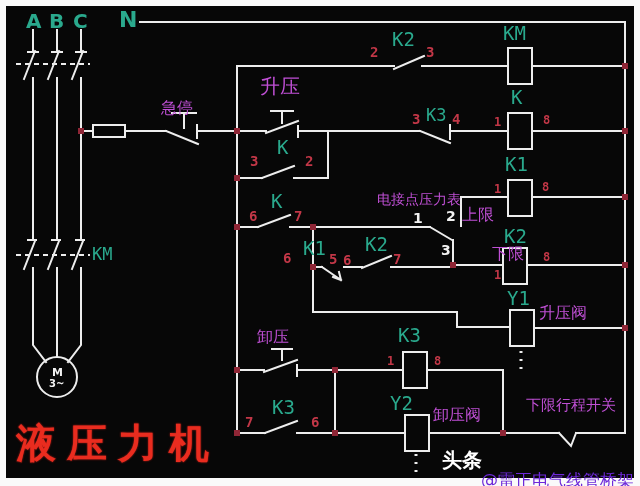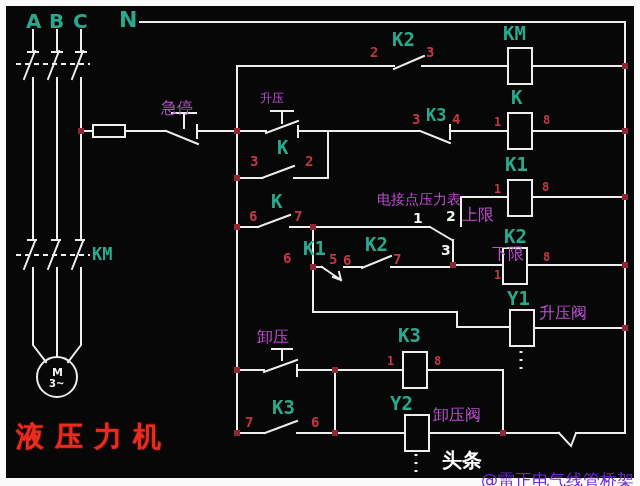--- a/index.html
+++ b/index.html
@@ -10,21 +10,21 @@
   .canvas{position:relative;width:640px;height:486px;background:#fafafa;overflow:hidden;
           font-family:"DejaVu Sans",sans-serif;}
   .board{position:absolute;left:6px;top:6px;width:628px;height:472px;background:var(--board);}
   svg.schem{position:absolute;left:0;top:0;}
   .w{stroke:var(--wire);stroke-width:2;fill:none;stroke-linecap:square;}
   .wd{stroke:var(--wire);stroke-width:2;fill:none;stroke-dasharray:5,4;}
   .coildash{stroke:var(--wire);stroke-width:3;fill:none;stroke-dasharray:2,6;}
   .coil{stroke:var(--wire);stroke-width:2;fill:var(--board);}
   .dot{fill:var(--node);}
   .lb{position:absolute;line-height:1;white-space:nowrap;}
-  .teal{color:var(--teal);font-weight:bold;font-family:"DejaVu Sans Mono",monospace;text-align:center;}
+  .teal{color:var(--teal);font-weight:normal;font-family:"DejaVu Sans Mono",monospace;text-align:center;}
   .phase{color:var(--teal);font-weight:bold;}
   .num{color:var(--num);font-weight:bold;font-family:"DejaVu Sans Mono",monospace;}
   .mag{color:var(--mag);font-weight:normal;}
   .wht{color:var(--white);font-weight:bold;}
   .title{color:var(--titlered);font-weight:bold;letter-spacing:11px;text-shadow:0 0 2px rgba(255,40,30,.8);}
   .wm-badge{color:#fff;font-weight:bold;}
   .wm-name{color:#6d28d9;margin-top:20px;}
 </style>
 </head>
 <body>
@@ -167,21 +167,21 @@
   <div class="lb phase" style="left:26px;top:11px;font-size:20px">A</div>
   <div class="lb phase" style="left:49px;top:11px;font-size:20px">B</div>
   <div class="lb phase" style="left:73px;top:11px;font-size:20px">C</div>
   <div class="lb phase" style="left:119px;top:9px;font-size:22px">N</div>
 
   <div class="lb teal" style="left:92px;top:246px;font-size:17px">KM</div>
   <div class="lb wht" style="left:52px;top:367px;font-size:11px">M</div>
   <div class="lb wht" style="left:49px;top:379px;font-size:10px">3~</div>
 
   <div class="lb mag" style="left:161px;top:100px;font-size:16px">急停</div>
-  <div class="lb mag" style="left:260px;top:92px;font-size:12px">升压</div>
+  <div class="lb mag" style="left:260px;top:76px;font-size:20px">升压</div>
   <div class="lb mag" style="left:257px;top:329px;font-size:16px">卸压</div>
 
   <div class="lb teal" style="left:392px;top:30px;font-size:19px">K2</div>
   <div class="lb num" style="left:370px;top:45px;font-size:14px">2</div>
   <div class="lb num" style="left:426px;top:45px;font-size:14px">3</div>
   <div class="lb teal" style="left:503px;top:24px;font-size:19px">KM</div>
 
   <div class="lb num" style="left:412px;top:112px;font-size:14px">3</div>
   <div class="lb teal" style="left:426px;top:107px;font-size:17px">K3</div>
   <div class="lb num" style="left:452px;top:112px;font-size:14px">4</div>
@@ -226,18 +226,19 @@
   <div class="lb num" style="left:387px;top:355px;font-size:12px">1</div>
   <div class="lb num" style="left:434px;top:355px;font-size:12px">8</div>
 
   <div class="lb teal" style="left:390px;top:394px;font-size:19px">Y2</div>
   <div class="lb mag" style="left:433px;top:407px;font-size:16px">卸压阀</div>
 
   <div class="lb num" style="left:245px;top:415px;font-size:14px">7</div>
   <div class="lb teal" style="left:272px;top:398px;font-size:19px">K3</div>
   <div class="lb num" style="left:311px;top:415px;font-size:14px">6</div>
 
-
-  <div class="lb title" style="left:16px;top:423px;font-size:28px">液压力机</div>
+  <div class="lb mag" style="left:526px;top:398px;font-size:15px">下限行程开关</div>
+
+  <div class="lb title" style="left:16px;top:423px;font-size:40px">液压力机</div>
 
   <div class="lb wm-badge" style="left:442px;top:450px;font-size:20px">头条</div>
   <div class="lb wm-name" style="left:481px;top:452px;font-size:17px">@雷正电气线管桥架</div>
 </div>
 
 </body></html>

